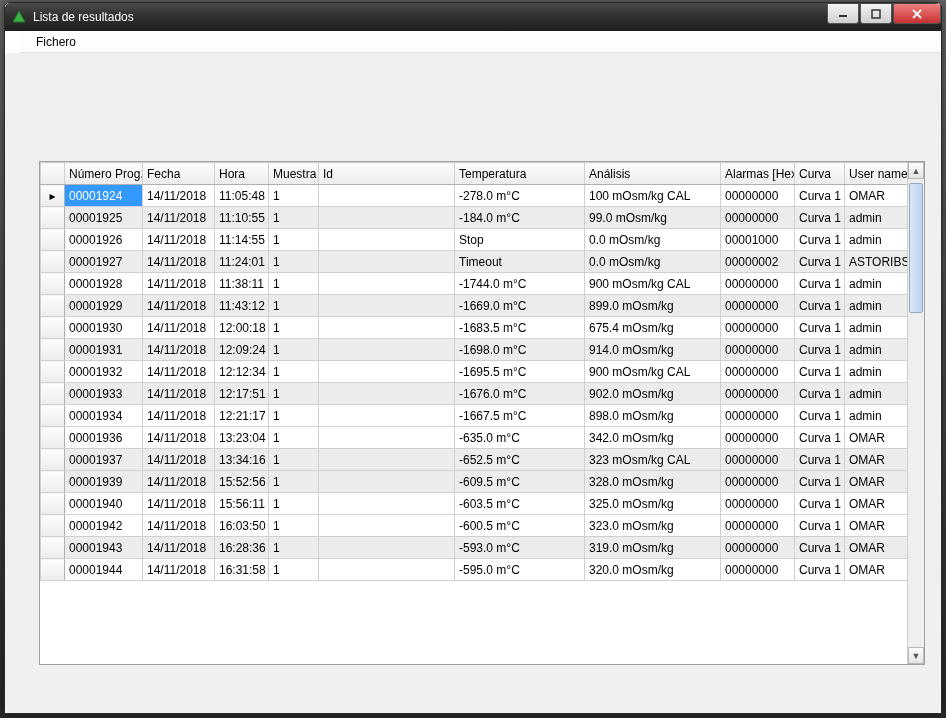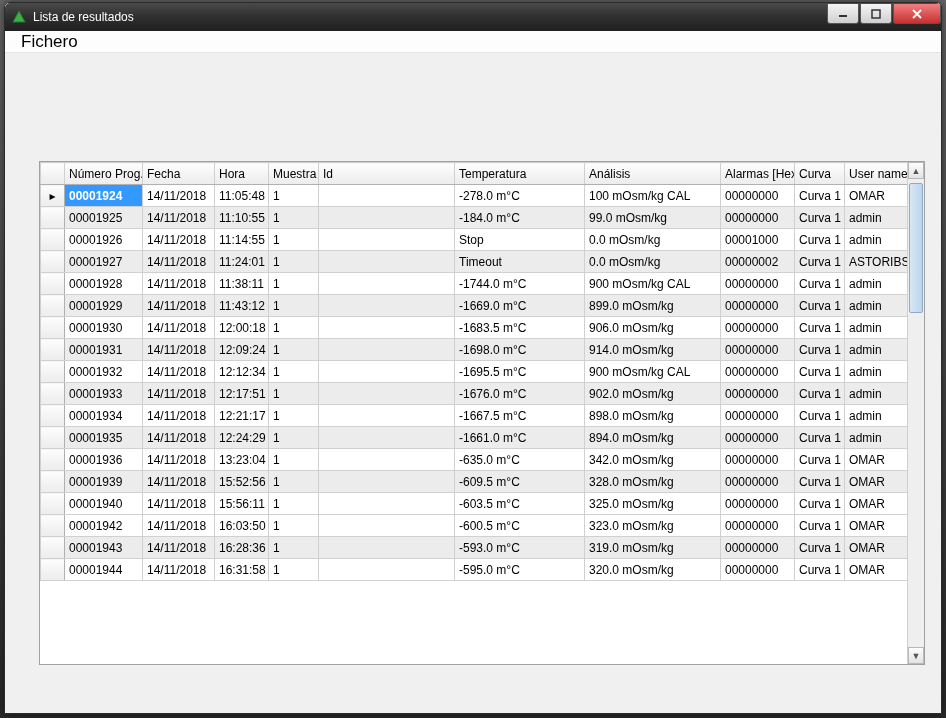--- a/index.html
+++ b/index.html
@@ -55,21 +55,22 @@
     width: 48px;
     background: linear-gradient(180deg, #f08080, #c83030);
     color: #fff;
   }
   .menubar {
     height: 22px;
     background: #fdfdfd;
     border-bottom: 1px solid #e5e5e5;
     display: flex; align-items: center;
     padding-left: 8px;
-    font-size: 17px;
+    font-size: 12px;
+    margin-left: 15px;
   }
   .menubar .menu-item { padding: 2px 8px; cursor: default; }
   .content-area {
     flex: 1;
     background: #f0f0f0;
     position: relative;
     padding: 42px 16px 16px 16px;
   }
   .grid-wrap {
     position: absolute;
@@ -105,21 +106,20 @@
     background: linear-gradient(180deg, #fdfdfd, #ececec);
     border-right: 1px solid #b0b0b0;
     text-align: center;
   }
   tr.even td:not(.rowhdr) { background: #fff; }
   tr.odd  td:not(.rowhdr) { background: #ececec; }
   td.selected {
     background: #3399ff !important;
     color: #fff;
     border: 1px solid #1a6fbf;
-    font-weight: bold;
   }
   .vscroll {
     width: 17px;
     background: #f0f0f0;
     border-left: 1px solid #cfcfcf;
     position: relative;
   }
   .vscroll .arrow {
     height: 17px;
     background: linear-gradient(180deg,#fdfdfd,#e3e3e3);
@@ -300,21 +300,21 @@
                 <td>admin</td>
               </tr>
               <tr class="even">
                 <td class="rowhdr"></td>
                 <td>00001930</td>
                 <td>14/11/2018</td>
                 <td>12:00:18</td>
                 <td>1</td>
                 <td></td>
                 <td>-1683.5 m°C</td>
-                <td>906.0 mOsm/kg</td>
+                <td>675.4 mOsm/kg</td>
                 <td>00000000</td>
                 <td>Curva 1</td>
                 <td>admin</td>
               </tr>
               <tr class="odd">
                 <td class="rowhdr"></td>
                 <td>00001931</td>
                 <td>14/11/2018</td>
                 <td>12:09:24</td>
                 <td>1</td>
@@ -357,42 +357,42 @@
                 <td>14/11/2018</td>
                 <td>12:21:17</td>
                 <td>1</td>
                 <td></td>
                 <td>-1667.5 m°C</td>
                 <td>898.0 mOsm/kg</td>
                 <td>00000000</td>
                 <td>Curva 1</td>
                 <td>admin</td>
               </tr>
-              <tr class="odd">
-                <td class="rowhdr"></td>
-                <td>00001935</td>
-                <td>14/11/2018</td>
-                <td>12:24:29</td>
-                <td>1</td>
-                <td></td>
-                <td>-1661.0 m°C</td>
-                <td>894.0 mOsm/kg</td>
-                <td>00000000</td>
-                <td>Curva 1</td>
-                <td>admin</td>
-              </tr>
               <tr class="even">
                 <td class="rowhdr"></td>
                 <td>00001936</td>
                 <td>14/11/2018</td>
                 <td>13:23:04</td>
                 <td>1</td>
                 <td></td>
                 <td>-635.0 m°C</td>
                 <td>342.0 mOsm/kg</td>
+                <td>00000000</td>
+                <td>Curva 1</td>
+                <td>OMAR</td>
+              </tr>
+              <tr class="odd">
+                <td class="rowhdr"></td>
+                <td>00001937</td>
+                <td>14/11/2018</td>
+                <td>13:34:16</td>
+                <td>1</td>
+                <td></td>
+                <td>-652.5 m°C</td>
+                <td>323 mOsm/kg CAL</td>
                 <td>00000000</td>
                 <td>Curva 1</td>
                 <td>OMAR</td>
               </tr>
               <tr class="odd">
                 <td class="rowhdr"></td>
                 <td>00001939</td>
                 <td>14/11/2018</td>
                 <td>15:52:56</td>
                 <td>1</td>

